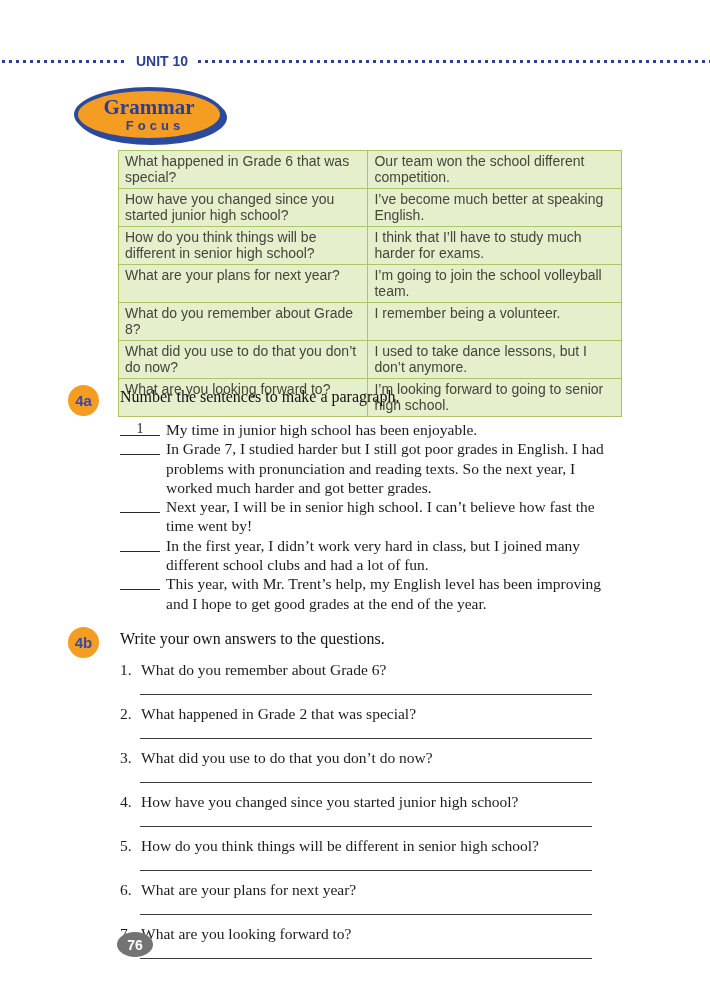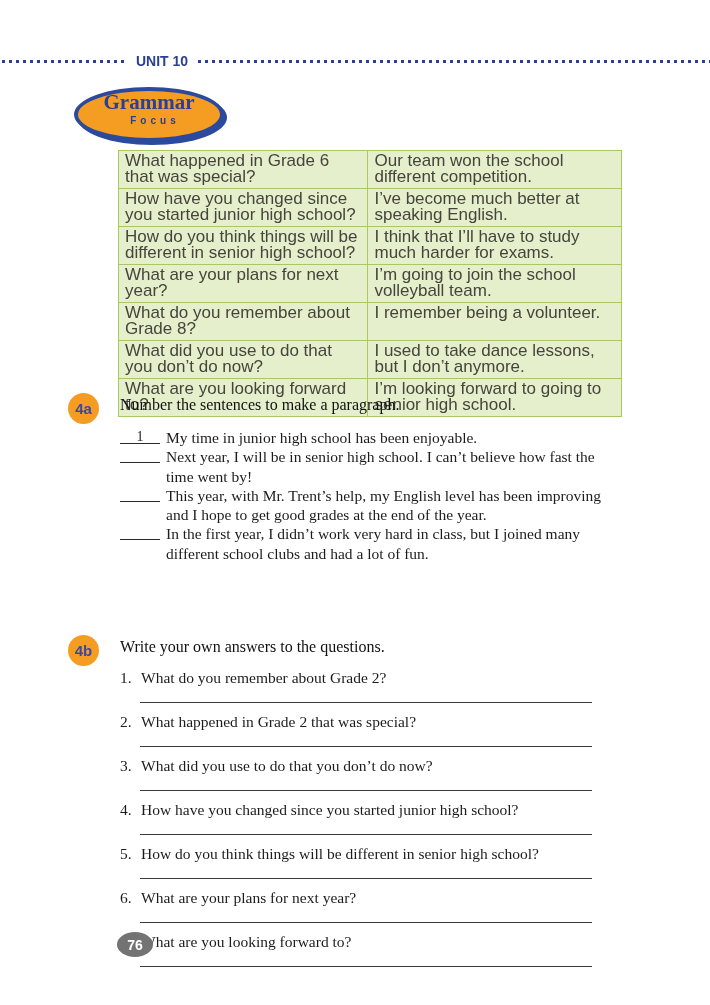--- a/index.html
+++ b/index.html
@@ -32,49 +32,49 @@
     letter-spacing:0px; white-space:nowrap;
   }
   
   .gf-badge {
     position:absolute; left:74px; top:87px;
     width:150px; height:55px;
     background:#f59d23;
     border:4px solid #2b4a9e;
     border-radius:50%;
     box-shadow:3px 3px 0 #2b4a9e;
-    display:flex; flex-direction:column; align-items:center; justify-content:flex-start;
+    display:flex; flex-direction:column; align-items:center; justify-content:center;
     z-index:2;
   }
   .gf-line1 {
     font-family:"Liberation Serif", serif; font-weight:bold;
     font-size:21px; line-height:22px; color:#2b3f94;
   }
   .gf-line2 {
     font-family:"Liberation Sans", sans-serif; font-weight:bold;
-    font-size:10px; line-height:15px; letter-spacing:4px; color:#2b3f94;
+    font-size:13px; line-height:15px; letter-spacing:4px; color:#2b3f94;
     margin-left:12px;
   }
   
   .gf-table {
     position:absolute; left:118px; top:150px; width:504px;
     border-collapse:collapse;
     font-family:"Liberation Sans", sans-serif;
-    font-size:17px; line-height:16px; color:#45453c;
+    font-size:14px; line-height:16px; color:#45453c;
   }
   .gf-table td {
     border:1.5px solid #a9c765;
     background:#e5efcc;
     padding:2px 6px 3px 6px;
     vertical-align:top;
   }
   .gf-table td.q { width:250px; }
   .gf-table td.a { width:254px; }
   
-  .section { position:absolute; left:68px; width:580px;margin-top:8px; }
+  .section { position:absolute; left:68px; width:580px; }
   .sec-4a { top:387px; }
   .sec-4b { top:629px; }
   .num-badge {
     position:absolute; left:0; top:-2px;
     width:31px; height:31px; border-radius:50%;
     background:#f59d23;
     display:flex; align-items:center; justify-content:center;
     font-family:"Liberation Sans", sans-serif; font-weight:bold;
     font-size:15px; color:#3949a3;
   }
@@ -172,44 +172,45 @@
     <div class="para-items">
       <div class="para-item">
         <span class="blank"></span>
       </div>
       <div class="para-item">
         <span class="blank">1</span>
         <span>My time in junior high school has been enjoyable.</span>
       </div>
       <div class="para-item">
         <span class="blank"></span>
+        <span>In Grade 7, I studied harder but I still got poor grades in English. I had problems with pronunciation and reading texts. So the next year, I worked much harder and got better grades.</span>
       </div>
       <div class="para-item">
         <span class="blank"></span>
         <span>Next year, I will be in senior high school. I can’t believe how fast the time went by!</span>
       </div>
       <div class="para-item">
         <span class="blank"></span>
+        <span>In the first year, I didn’t work very hard in class, but I joined many different school clubs and had a lot of fun.</span>
+      </div>
+      <div class="para-item">
+        <span class="blank"></span>
         <span>This year, with Mr. Trent’s help, my English level has been improving and I hope to get good grades at the end of the year.</span>
-      </div>
-      <div class="para-item">
-        <span class="blank"></span>
-        <span>In the first year, I didn’t work very hard in class, but I joined many different school clubs and had a lot of fun.</span>
       </div>
     </div>
   </div>
 
   <div class="section sec-4b">
     <div class="num-badge">4b</div>
     <div class="sec-title">Write your own answers to the questions.</div>
     <div class="questions">
       <div class="q-block">
         <div class="q-line">
           <span class="q-num">1.</span>
-          <span class="q-text">What do you remember about Grade 2?</span>
+          <span class="q-text">What do you remember about Grade 6?</span>
         </div>
         <div class="answer-line"></div>
       </div>
       <div class="q-block">
         <div class="q-line">
           <span class="q-num">2.</span>
           <span class="q-text">What happened in Grade 2 that was special?</span>
         </div>
         <div class="answer-line"></div>
       </div>

